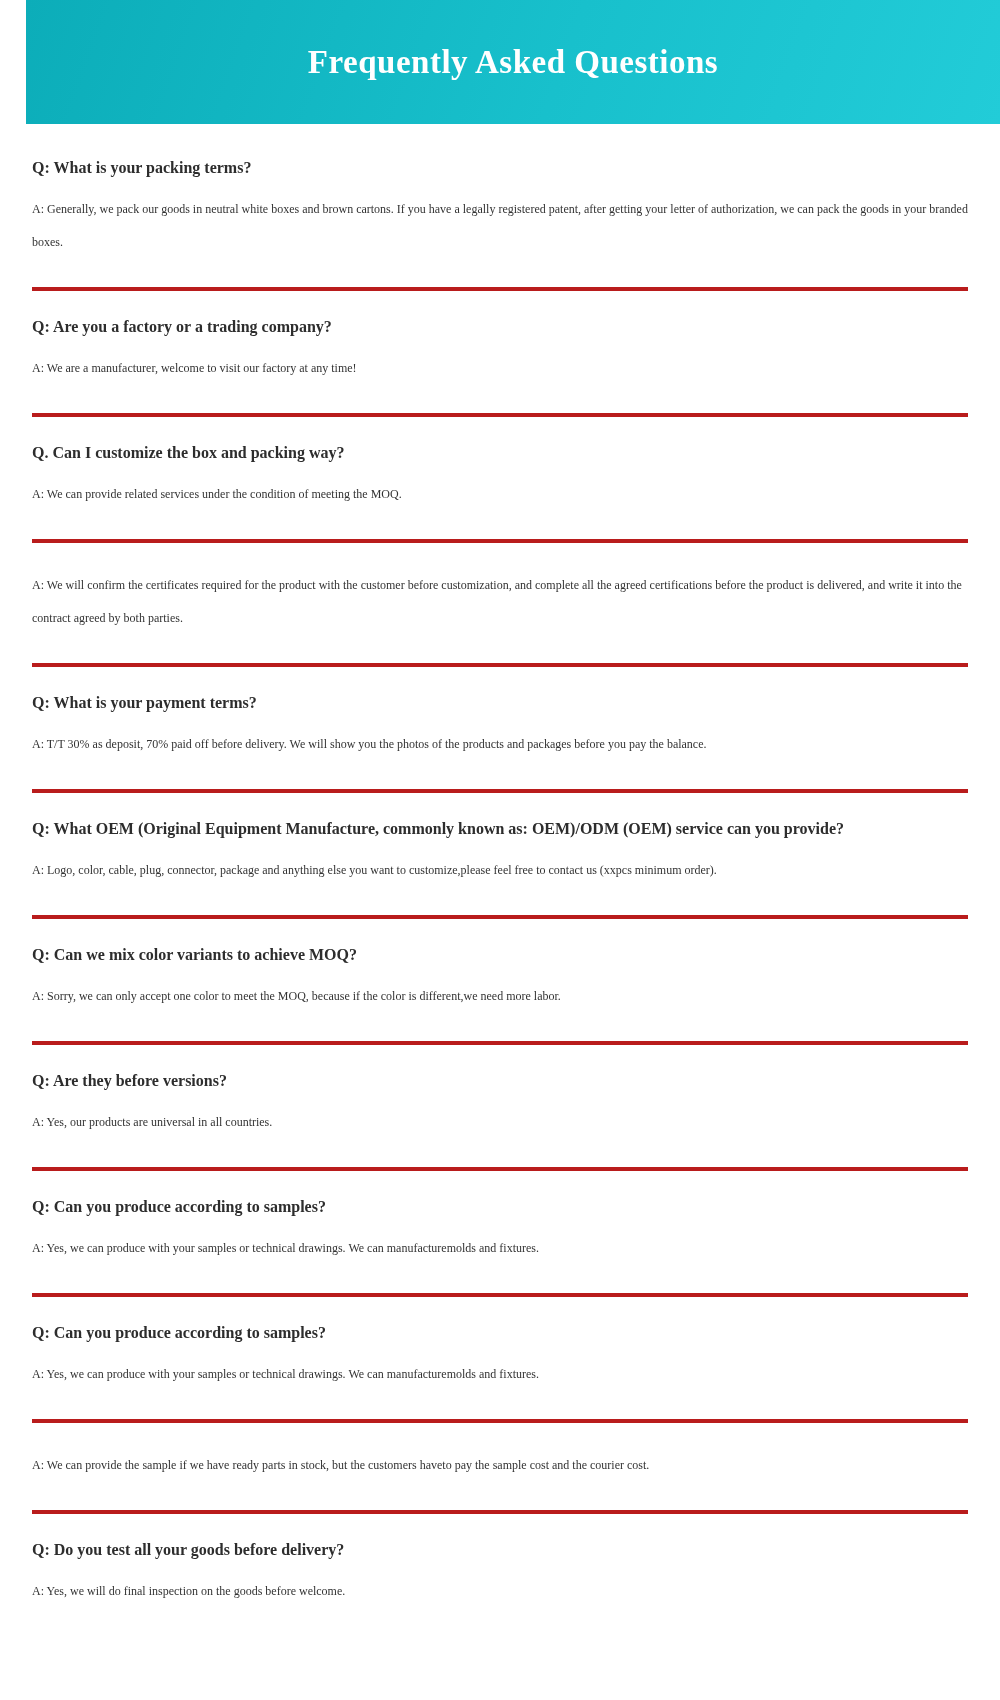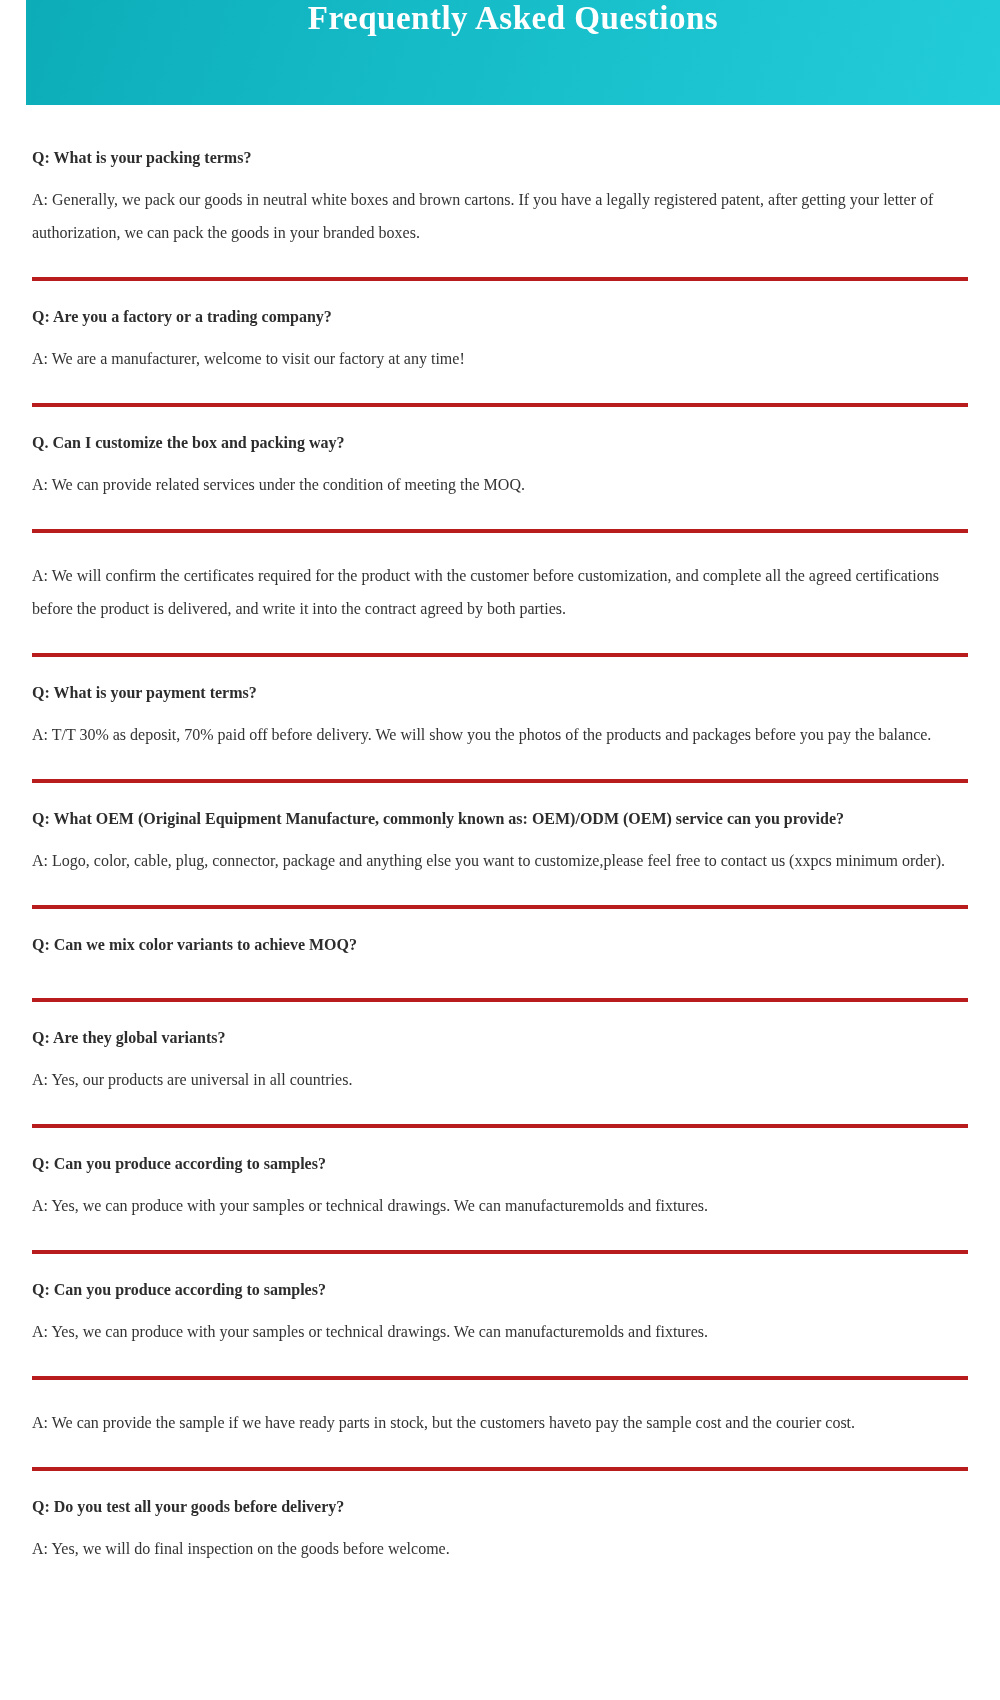--- a/index.html
+++ b/index.html
@@ -8,53 +8,54 @@
     background: #ffffff;
   }
   body {
     width: 1000px;
     min-height: 1700px;
     font-family: "Liberation Serif", serif;
     color: #333333;
     -webkit-font-smoothing: antialiased;
   }
   .page-header {
-    height: 105px;
+    height: 124px;
     background: linear-gradient(110deg, #0cadb9 0%, #18c0cc 55%, #22ccd8 100%);
     display: flex;
+    align-items: center;
     justify-content: center;
     margin-left: 26px;
   }
   .page-title {
     color: #ffffff;
     font-size: 33px;
     font-weight: bold;
     letter-spacing: 0.5px;
     margin: 0;
     text-align: center;
   }
   .faq-content {
-    padding: 17px 32px 20px 32px;
+    padding: 8px 32px 20px 32px;
   }
   .faq-item {
     padding: 26px 0 28px 0;
   }
   .faq-item + .faq-item {
     border-top: 4px solid #b91c1c;
   }
   .faq-question {
     margin: 0 0 15px 0;
     font-size: 16px;
     line-height: 20px;
     font-weight: bold;
     color: #2d2d2d;
   }
   .faq-answer {
     margin: 0;
-    font-size: 16px;
+    font-size: 12px;
     line-height: 33px;
     color: #333333;
   }
 </style>
 </head>
 <body>
 
 <header class="page-header">
   <h1 class="page-title">Frequently Asked Questions</h1>
 </header>
@@ -85,24 +86,25 @@
     <p class="faq-answer">A: T/T 30% as deposit, 70% paid off before delivery. We will show you the photos of the products and packages before you pay the balance.</p>
   </section>
 
   <section class="faq-item">
     <p class="faq-question">Q: What OEM (Original Equipment Manufacture, commonly known as: OEM)/ODM (OEM) service can you provide?</p>
     <p class="faq-answer">A: Logo, color, cable, plug, connector, package and anything else you want to customize,please feel free to contact us (xxpcs minimum order).</p>
   </section>
 
   <section class="faq-item">
     <p class="faq-question">Q: Can we mix color variants to achieve MOQ?</p>
+    <p class="faq-answer">A: Sorry, we can only accept one color to meet the MOQ, because if the color is different,we need more labor.</p>
   </section>
 
   <section class="faq-item">
-    <p class="faq-question">Q: Are they global variants?</p>
+    <p class="faq-question">Q: Are they before versions?</p>
     <p class="faq-answer">A: Yes, our products are universal in all countries.</p>
   </section>
 
   <section class="faq-item">
     <p class="faq-question">Q: Can you produce according to samples?</p>
     <p class="faq-answer">A: Yes, we can produce with your samples or technical drawings. We can manufacturemolds and fixtures.</p>
   </section>
 
   <section class="faq-item">
     <p class="faq-question">Q: Can you produce according to samples?</p>

